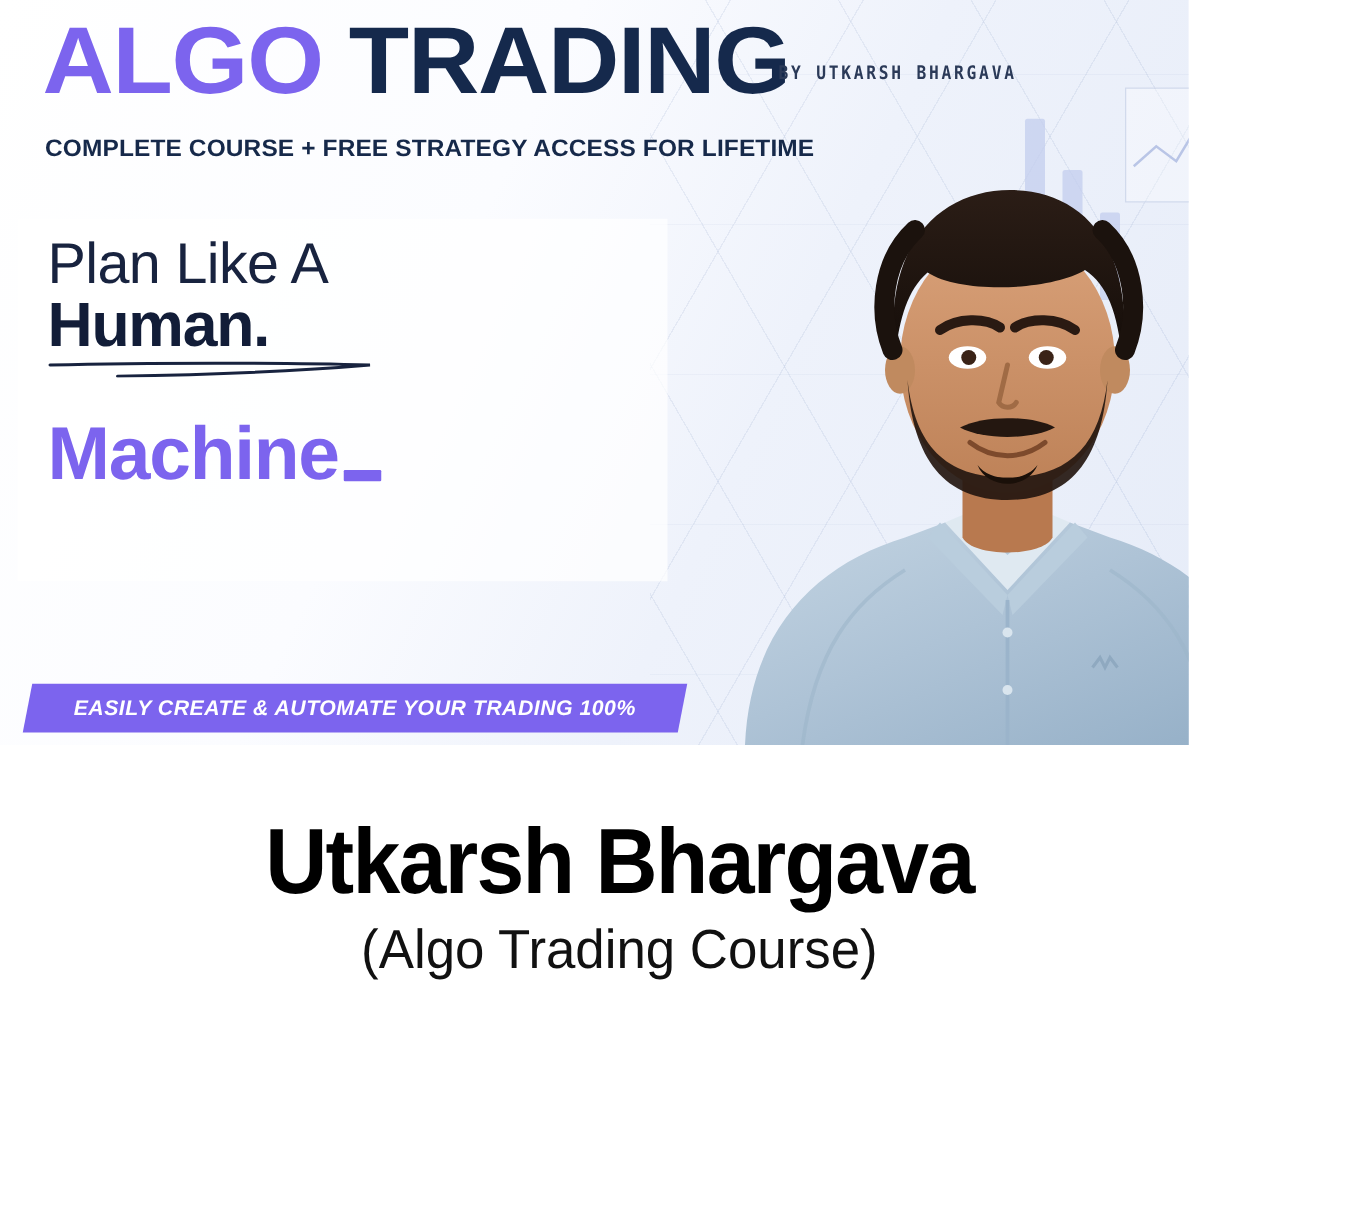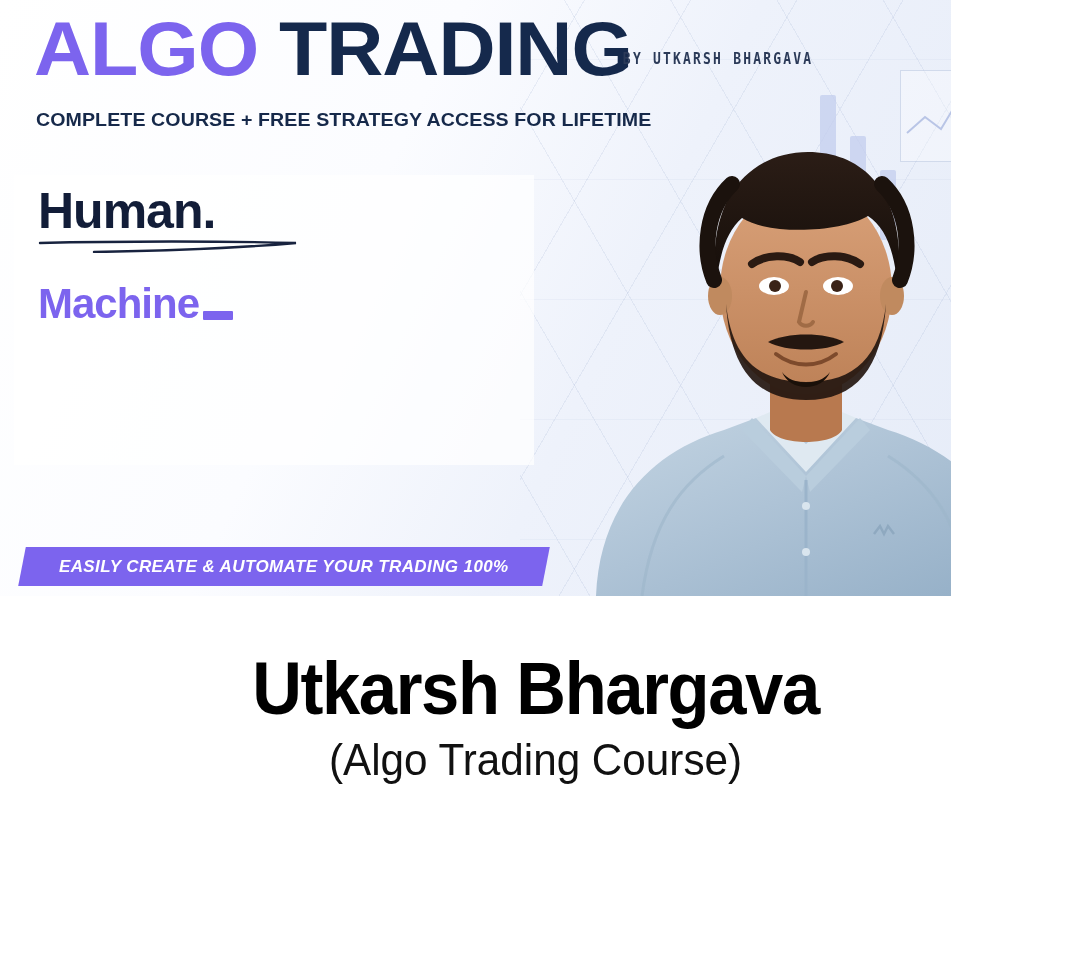--- a/index.html
+++ b/index.html
@@ -144,21 +144,21 @@
   }
   .hl-strong {
     font-size: 50px;
     line-height: 1.02;
     font-weight: 700;
     color: #121d38;
     letter-spacing: -1px;
     white-space: nowrap;
   }
   .hl-accent {
-    font-size: 42px;
+    font-size: 60px;
     line-height: 1.02;
     font-weight: 700;
     color: #7c64ee;
     letter-spacing: -1px;
     white-space: nowrap;
   }
   .hl-underline {
     width: 262px;
     height: 14px;
     margin: 2px 0 30px 0;
@@ -209,21 +209,20 @@
   .portrait svg { display: block; width: 100%; height: 100%; }
 
   
   .caption {
     position: absolute;
     left: 0;
     top: 596px;
     width: 991px;
     text-align: center;
     background: #ffffff;
-    padding-left: 40px;
   }
   .caption-title {
     margin: 55px 0 0 0;
     font-size: 74px;
     font-weight: 700;
     letter-spacing: -1.5px;
     color: #000000;
     line-height: 1.02;
     transform: scaleX(.93);
   }
@@ -268,20 +267,21 @@
   </div>
 
   <div class="logo-row">
     <div class="logo-main"><span class="logo-algo">ALGO</span><span class="logo-trading"> TRADING</span></div>
     <div class="logo-by">BY UTKARSH BHARGAVA</div>
   </div>
   <div class="logo-sub">COMPLETE COURSE + FREE STRATEGY ACCESS FOR LIFETIME</div>
 
   <div class="headline-panel"></div>
   <div class="headline">
+    <div class="hl-line">Plan Like A</div>
     <div class="hl-strong">Human.</div>
     <div class="hl-underline">
       <svg viewBox="0 0 262 14" preserveAspectRatio="none" aria-hidden="true">
         <path d="M2,4 C80,2 190,2 258,4 C200,9 120,12 56,13" fill="none" stroke="#18233f" stroke-width="2.4" stroke-linecap="round"></path>
       </svg>
     </div>
     <div class="hl-accent"><span>Machine</span><span class="hl-cursor"></span></div>
   </div>
 
   <div class="portrait">

